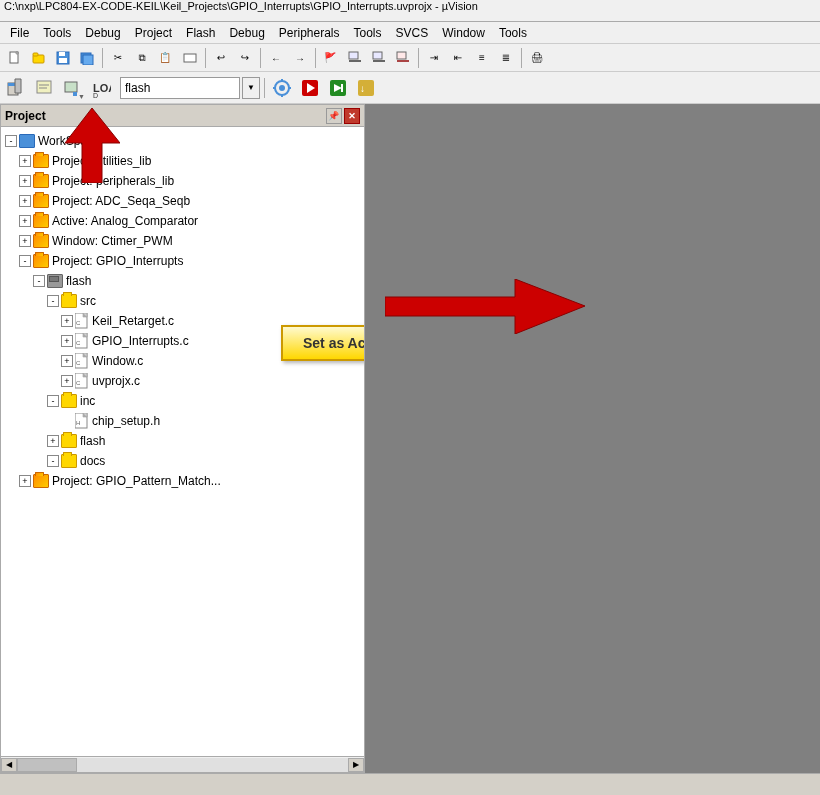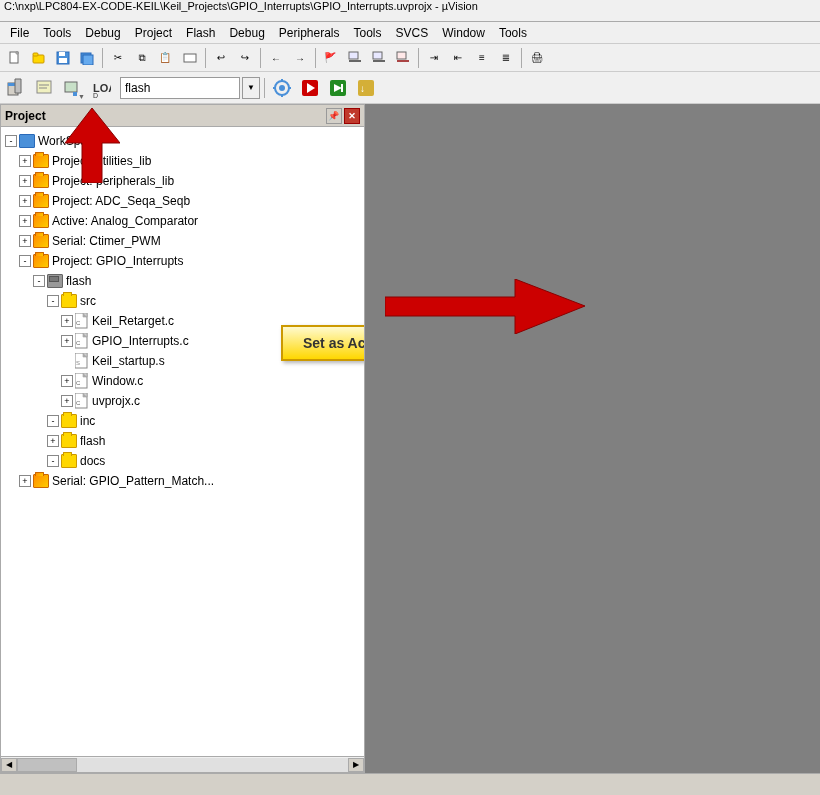--- a/index.html
+++ b/index.html
@@ -530,21 +530,21 @@
 
       <div class="tree-item indent-1">
         <span class="expand-btn">+</span>
         <span class="icon-project"></span>
         <span class="item-label">Active: Analog_Comparator</span>
       </div>
 
       <div class="tree-item indent-1">
         <span class="expand-btn">+</span>
         <span class="icon-project"></span>
-        <span class="item-label">Serial: Ctimer_PWM</span>
+        <span class="item-label">Window: Ctimer_PWM</span>
       </div>
 
       <div class="tree-item indent-1">
         <span class="expand-btn">-</span>
         <span class="icon-project"></span>
         <span class="item-label">Project: GPIO_Interrupts</span>
       </div>
 
       <div class="tree-item indent-2">
         <span class="expand-btn">-</span>
@@ -575,30 +575,20 @@
         <span class="expand-btn">+</span>
         <svg width="14" height="16" viewBox="0 0 14 16" style="margin-right:3px;flex-shrink:0;">
           <rect x="0" y="0" width="12" height="15" fill="white" stroke="#888" stroke-width="1"></rect>
           <polygon points="8,0 12,0 12,4 8,4" fill="#d0d0d0" stroke="#888" stroke-width="0.5"></polygon>
           <polygon points="8,0 12,4 8,4" fill="#aaa"></polygon>
           <text x="1" y="12" font-size="6" fill="#666">C</text>
         </svg>
         <span class="item-label">GPIO_Interrupts.c</span>
       </div>
 
-      <div class="tree-item indent-4">
-        <span class="expand-spacer"></span>
-        <svg width="14" height="16" viewBox="0 0 14 16" style="margin-right:3px;flex-shrink:0;">
-          <rect x="0" y="0" width="12" height="15" fill="white" stroke="#888" stroke-width="1"></rect>
-          <polygon points="8,0 12,0 12,4 8,4" fill="#d0d0d0" stroke="#888" stroke-width="0.5"></polygon>
-          <polygon points="8,0 12,4 8,4" fill="#aaa"></polygon>
-          <text x="1" y="12" font-size="6" fill="#888">S</text>
-        </svg>
-        <span class="item-label">Keil_startup.s</span>
-      </div>
 
       <div class="tree-item indent-4">
         <span class="expand-btn">+</span>
         <svg width="14" height="16" viewBox="0 0 14 16" style="margin-right:3px;flex-shrink:0;">
           <rect x="0" y="0" width="12" height="15" fill="white" stroke="#888" stroke-width="1"></rect>
           <polygon points="8,0 12,0 12,4 8,4" fill="#d0d0d0" stroke="#888" stroke-width="0.5"></polygon>
           <polygon points="8,0 12,4 8,4" fill="#aaa"></polygon>
           <text x="1" y="12" font-size="6" fill="#666">C</text>
         </svg>
         <span class="item-label">Window.c</span>
@@ -614,38 +604,48 @@
         </svg>
         <span class="item-label">uvprojx.c</span>
       </div>
 
       <div class="tree-item indent-3">
         <span class="expand-btn">-</span>
         <span class="icon-folder"></span>
         <span class="item-label">inc</span>
       </div>
 
+      <div class="tree-item indent-4">
+        <span class="expand-spacer"></span>
+        <svg width="14" height="16" viewBox="0 0 14 16" style="margin-right:3px;flex-shrink:0;">
+          <rect x="0" y="0" width="12" height="15" fill="white" stroke="#888" stroke-width="1"></rect>
+          <polygon points="8,0 12,0 12,4 8,4" fill="#d0d0d0" stroke="#888" stroke-width="0.5"></polygon>
+          <polygon points="8,0 12,4 8,4" fill="#aaa"></polygon>
+          <text x="1" y="12" font-size="6" fill="#666">H</text>
+        </svg>
+        <span class="item-label">chip_setup.h</span>
+      </div>
 
       <div class="tree-item indent-3">
         <span class="expand-btn">+</span>
         <span class="icon-folder"></span>
         <span class="item-label">flash</span>
       </div>
 
       <div class="tree-item indent-3">
         <span class="expand-btn">-</span>
         <span class="icon-folder"></span>
         <span class="item-label">docs</span>
       </div>
 
 
       <div class="tree-item indent-1">
         <span class="expand-btn">+</span>
         <span class="icon-project"></span>
-        <span class="item-label">Serial: GPIO_Pattern_Match...</span>
+        <span class="item-label">Project: GPIO_Pattern_Match...</span>
       </div>
 
       <div class="popup-container">
         <button class="set-active-btn">Set as Active Project</button>
       </div>
 
     </div>
 
     <div class="panel-hscroll">
       <div class="hscroll-btn">◀</div>

